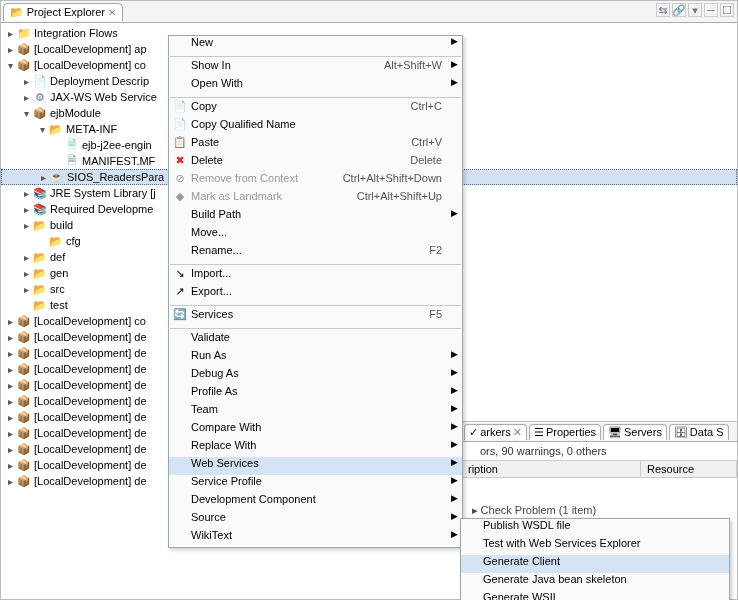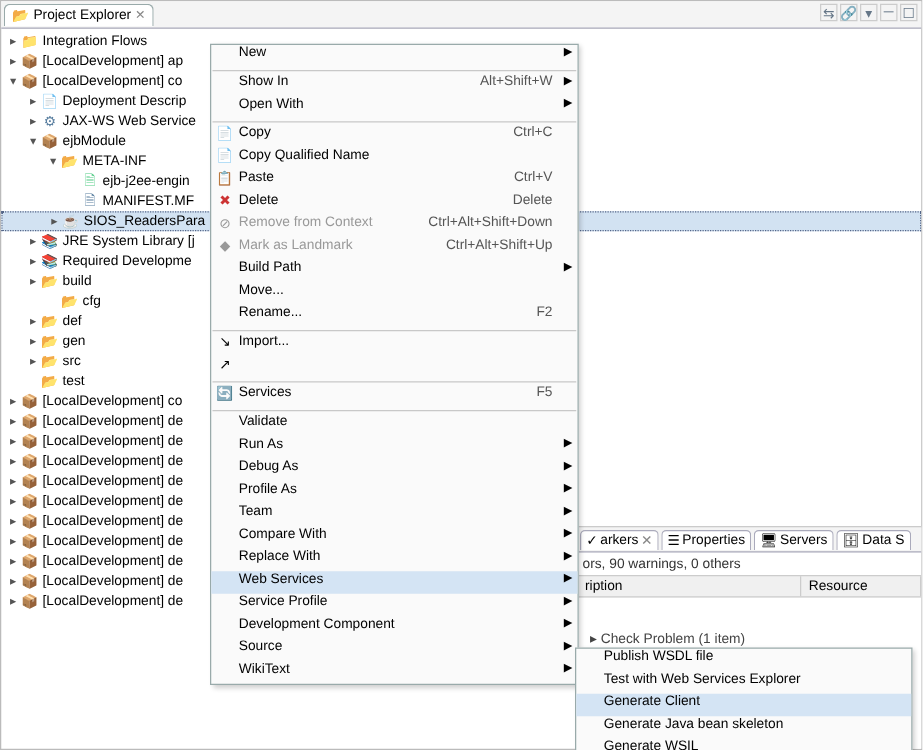--- a/index.html
+++ b/index.html
@@ -34,21 +34,21 @@
   .mi .label { flex: 1; }
   .mi .sc { color: #555; }
   .mi .arr { position: absolute; right: 4px; font-size: 9px; }
   .mi .mic { position: absolute; left: 3px; width: 16px; text-align: center; }
   .sep { border-top: 1px solid #c8c8c8; height: 1px !important; margin: 2px 1px; padding: 0; }
   .submenu { position: absolute; left: 459px; top: 495px; width: 270px; background: #fafafa; border: 1px solid #9aa; box-shadow: 2px 2px 4px rgba(0,0,0,0.2); }
   
   .bottom { position: absolute; bottom: 0; right: 0; left: 460px; height: 178px; background: #fff; border-left: 1px solid #bbb; border-top: 1px solid #bbb; display: flex; flex-direction: column; }
   .bottom-tabs { display: flex; align-items: center; height: 20px; border-bottom: 1px solid #aab; background: #f4f4f4; gap: 2px; padding-left: 2px; overflow: hidden; }
   .btab { display: inline-flex; align-items: center; padding: 1px 4px; border: 1px solid #aab; border-bottom: none; border-radius: 4px 4px 0 0; background: #fff; gap: 2px; white-space: nowrap; }
-  .summary { padding: 3px 4px; color: #333; }
+  .summary { padding: 3px 18px; color: #333; }
   .cols { display: flex; border-top: 1px solid #ccc; border-bottom: 1px solid #ccc; background: #f0f0f0; justify-content: space-between; }
   .col { padding: 2px 6px; border-right: 1px solid #ccc; }
   .col1 { flex: 2; } .col2 { flex: 1; }
   .problem-row { padding: 3px 10px; color: #444; margin-top: 23px; }
 </style>
 </head>
 <body>
 
 <div class="root">
   <div class="tabbar">
@@ -329,20 +329,21 @@
           <span class="label">Rename...</span>
           <span class="sc">F2</span>
         </div>
         <div class="mi sep"></div>
         <div class="mi">
           <span class="mic">↘</span>
           <span class="label">Import...</span>
         </div>
         <div class="mi">
           <span class="mic">↗</span>
+          <span class="label">Export...</span>
         </div>
         <div class="mi sep"></div>
         <div class="mi">
           <span class="mic">🔄</span>
           <span class="label">Services</span>
           <span class="sc">F5</span>
         </div>
         <div class="mi sep"></div>
         <div class="mi">
           <span class="label">Validate</span>

